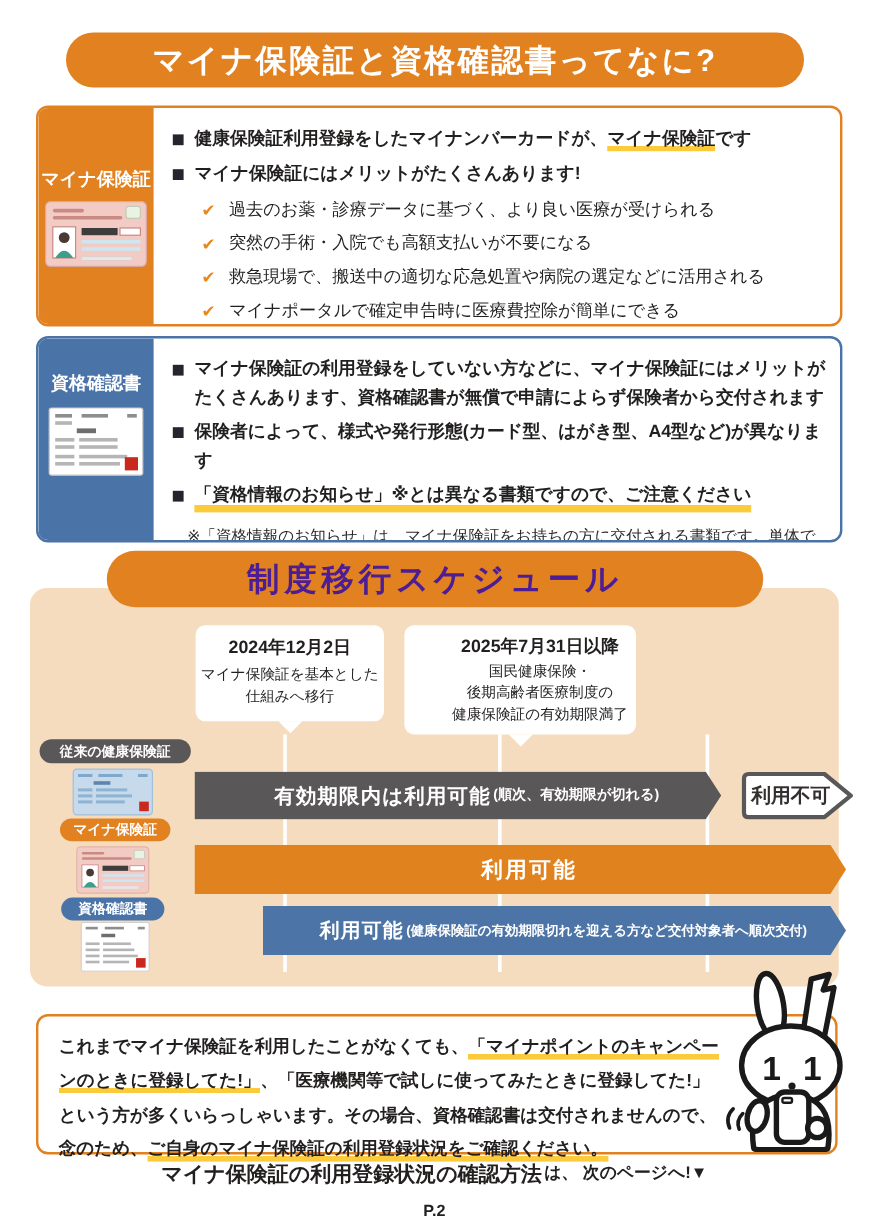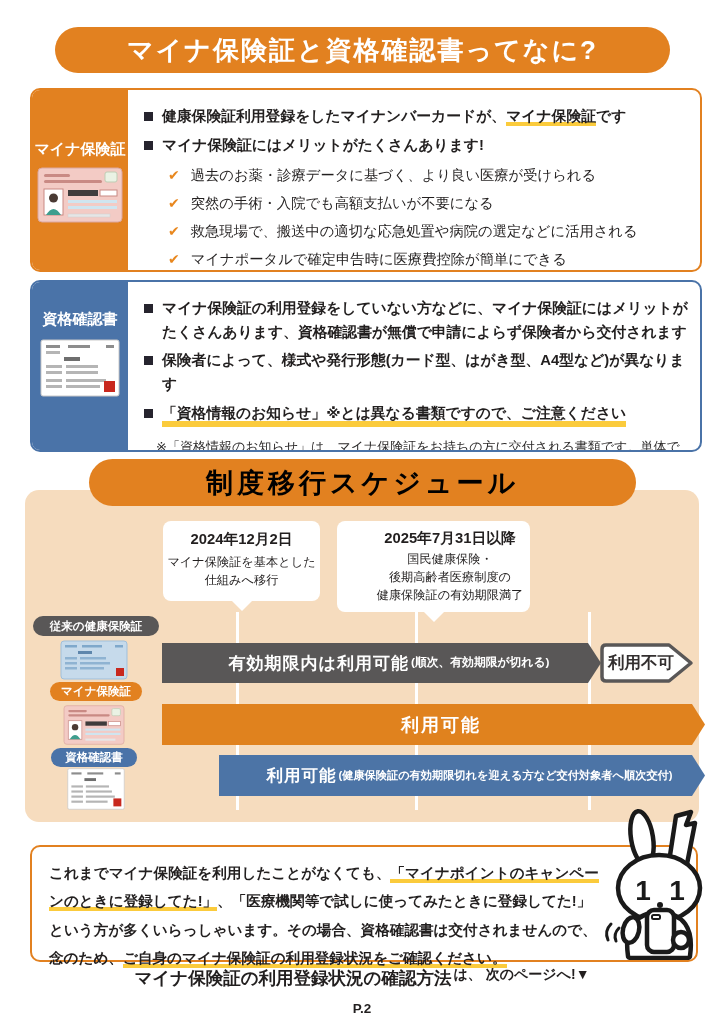--- a/index.html
+++ b/index.html
@@ -31,21 +31,21 @@
   .sq{flex:none;width:9px;height:9px;background:#26242e;margin:7px 9px 0 0;}
   .crow{display:flex;font-size:14.3px;font-weight:500;margin-top:7px;padding-left:24px;line-height:1.45;}
   .check{flex:none;color:#E8871E;font-weight:bold;margin-right:11px;font-size:14px;}
   .hl{background:linear-gradient(to top,#FBCB3C 24%,rgba(0,0,0,0) 24%);padding-bottom:2px;}
   .footnote{font-size:13px;font-weight:400;line-height:1.75;margin-top:9px;padding-left:12px;color:#2b2929;}
 
   
   #panel{left:25px;top:490px;width:674px;height:332px;background:#F6DCBE;border-radius:14px;}
   #sched-title{
     left:89px;top:459px;width:547px;height:47px;background:#E28120;border-radius:24px;
-    display:flex;align-items:center;justify-content:center;color:#000000;
+    display:flex;align-items:center;justify-content:center;color:#4c1d95;
     font-size:27px;font-weight:bold;letter-spacing:4px;z-index:3;
   }
   .mbox{position:absolute;background:#fff;border-radius:8px;text-align:center;z-index:2;}
   .mbox::after{
     content:'';position:absolute;left:50%;bottom:-10px;transform:translateX(-50%);
     border:10px solid rgba(0,0,0,0);border-top:10px solid #fff;border-bottom:0;
   }
   #mb1{left:163px;top:521px;width:157px;height:80px;}
   #mb2{left:337px;top:521px;width:160px;height:91px;padding-left:33px;}
   #mb3{left:512px;top:521px;width:151px;height:80px;}
@@ -74,36 +74,36 @@
     padding-left:15px;
   }
   #bar1{left:162px;top:643px;width:424px;height:40px;background:#595757;}
   #bar2{left:162px;top:704px;width:528px;height:41px;background:#E0821E;}
   #bar3{left:219px;top:755px;width:471px;height:41px;background:#4C74A6;}
   .bar-main{font-weight:bold;font-size:17px;letter-spacing:1px;}
   #bar2 .bar-main{font-size:18px;letter-spacing:2px;}
   #bar3 .bar-main{font-size:16.5px;}
   .bar-sub{font-weight:bold;font-size:11.8px;margin-left:2px;}
   #bar3 .bar-sub{font-size:11.2px;}
-  #noban{left:598px;top:642px;width:96px;height:42px;z-index:2;}
+  #noban{left:616px;top:642px;width:96px;height:42px;z-index:2;}
   #noban .nb-text{
     position:absolute;left:2px;top:0;width:82px;height:42px;display:flex;align-items:center;
     justify-content:center;font-weight:bold;font-size:16.5px;color:#332f2f;
   }
 
   
   #note{
     left:30px;top:845px;width:668px;height:117px;background:#fff;border:2.5px solid #E28120;
     border-radius:10px;padding:12px 92px 0 17px;box-sizing:border-box;
     font-size:14.6px;font-weight:bold;line-height:1.95;z-index:1;
   }
   #rabbit{left:597px;top:808px;width:126px;height:152px;z-index:4;}
 
   
-  #footer{left:0;top:966px;width:724px;display:flex;align-items:flex-start;justify-content:center;gap:2px;}
+  #footer{left:0;top:966px;width:724px;display:flex;align-items:center;justify-content:center;gap:2px;}
   #footer .f-big{font-size:17.5px;font-weight:bold;}
   #footer .f-small{font-size:14px;font-weight:bold;}
   #pnum{left:0;top:1001px;width:724px;text-align:center;font-size:13.5px;font-weight:bold;}
 </style>
 </head>
 <body>
 
 <div id="page">
 
   <div class="abs" id="header">

